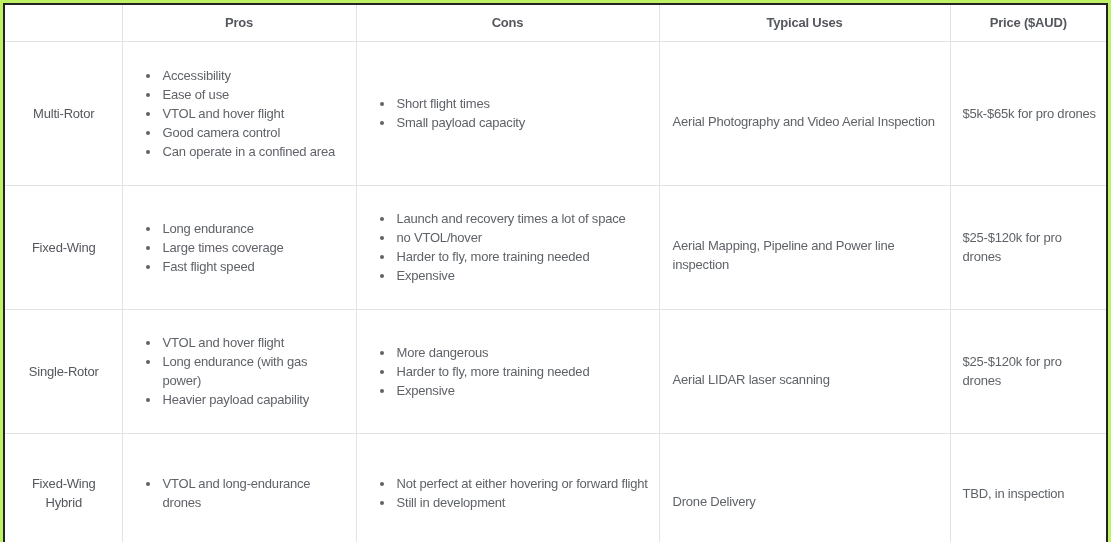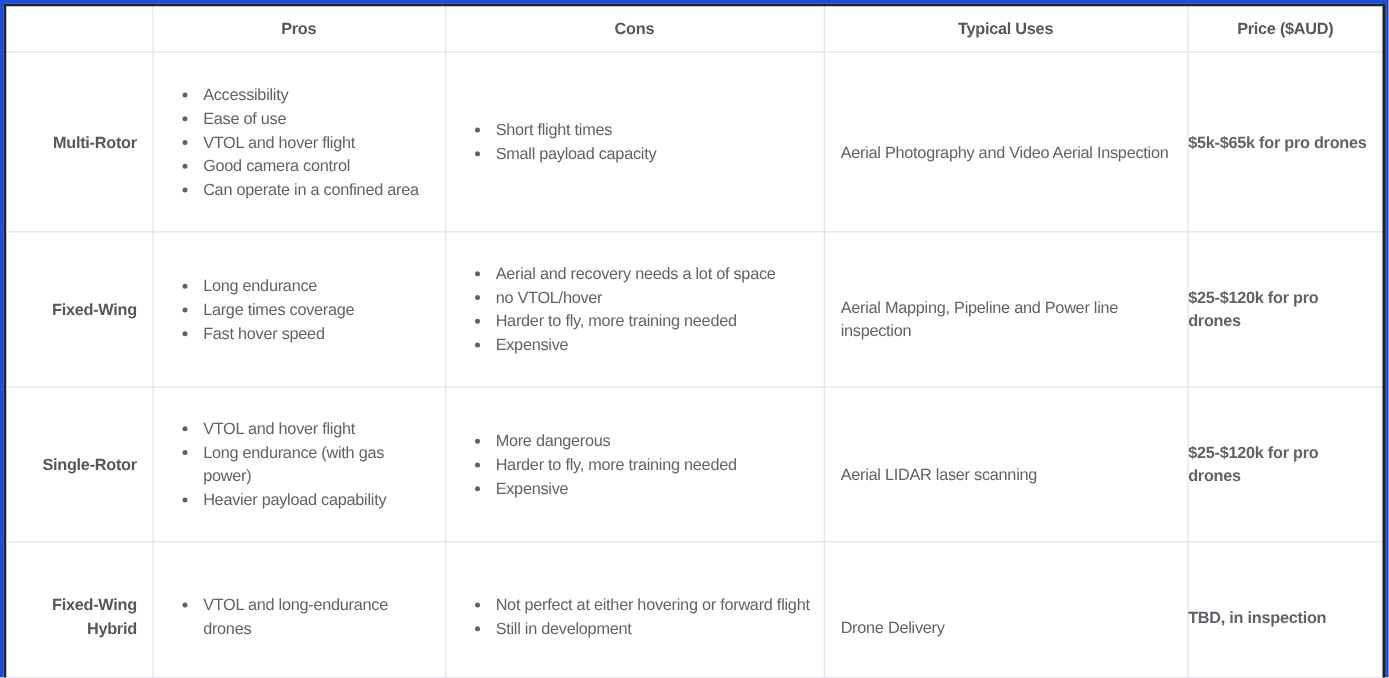--- a/index.html
+++ b/index.html
@@ -5,21 +5,21 @@
   * { box-sizing: border-box; }
   html, body {
     margin: 0;
     padding: 0;
     background: #ffffff;
     font-family: "Liberation Sans", sans-serif;
   }
   .page {
     width: 1111px;
     height: 542px;
-    background: #1d4ed8;
+    background: #bef264;
     padding: 3px;
   }
   table.drone-table {
     border-collapse: collapse;
     table-layout: fixed;
     width: 1104px;
     border: 2px solid #232323;
     background: #ffffff;
   }
   col.c-label { width: 118px; }
@@ -42,34 +42,33 @@
     color: #54575c;
     text-align: center;
     padding: 4px 8px;
   }
   tbody tr:nth-child(1) { height: 144px; }
   tbody tr:nth-child(2) { height: 124px; }
   tbody tr:nth-child(3) { height: 124px; }
   tbody tr:nth-child(4) { height: 121px; }
 
   td.label-cell {
-    font-weight: bold;
+    font-weight: normal;
     color: #54575c;
     padding: 8px 12px 8px 13px;
-    text-align: right;
+    text-align: center;
   }
   td[data-name="pros-cell"], td[data-name="cons-cell"] {
     padding: 8px 8px;
   }
   td[data-name="uses-cell"] {
     padding: 24px 12px 8px 13px;
   }
   td.price-cell {
-    padding: 8px 10px 8px 0;
-    font-weight: bold;
+    padding: 8px 10px 8px 12px;
   }
   ul {
     margin: 0;
     padding: 0 0 0 30px;
     list-style: disc outside;
   }
   li {
     margin: 0;
     padding-left: 2px;
   }
@@ -115,26 +114,26 @@
           </td>
           <td data-name="uses-cell">Aerial Photography and Video Aerial Inspection</td>
           <td data-name="price-cell" class="price-cell">$5k-$65k for pro drones</td>
         </tr>
         <tr data-name="table-row">
           <td data-name="row-label" class="label-cell">Fixed-Wing</td>
           <td data-name="pros-cell">
             <ul data-name="pros-list">
               <li data-name="pros-item">Long endurance</li>
               <li data-name="pros-item">Large times coverage</li>
-              <li data-name="pros-item">Fast hover speed</li>
+              <li data-name="pros-item">Fast flight speed</li>
             </ul>
           </td>
           <td data-name="cons-cell">
             <ul data-name="cons-list">
-              <li data-name="cons-item">Aerial and recovery needs a lot of space</li>
+              <li data-name="cons-item">Launch and recovery times a lot of space</li>
               <li data-name="cons-item">no VTOL/hover</li>
               <li data-name="cons-item">Harder to fly, more training needed</li>
               <li data-name="cons-item">Expensive</li>
             </ul>
           </td>
           <td data-name="uses-cell">Aerial Mapping, Pipeline and Power line inspection</td>
           <td data-name="price-cell" class="price-cell">$25-$120k for pro drones</td>
         </tr>
         <tr data-name="table-row">
           <td data-name="row-label" class="label-cell">Single-Rotor</td>

